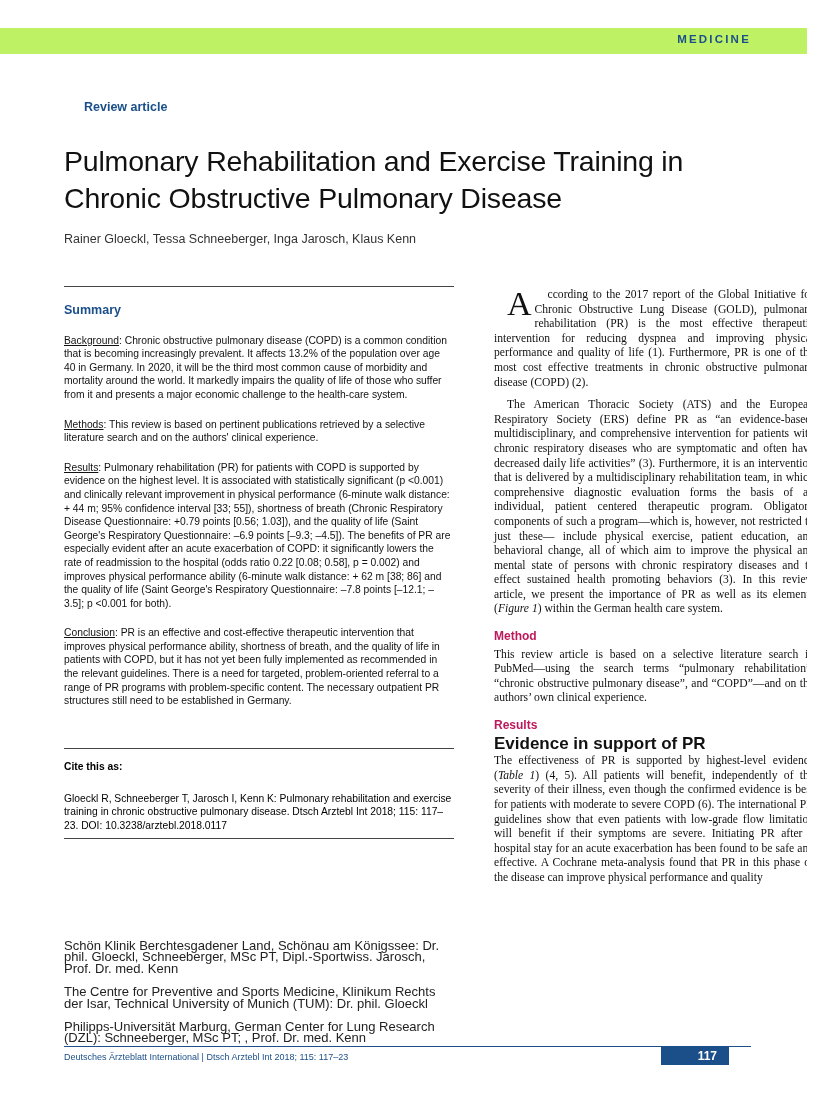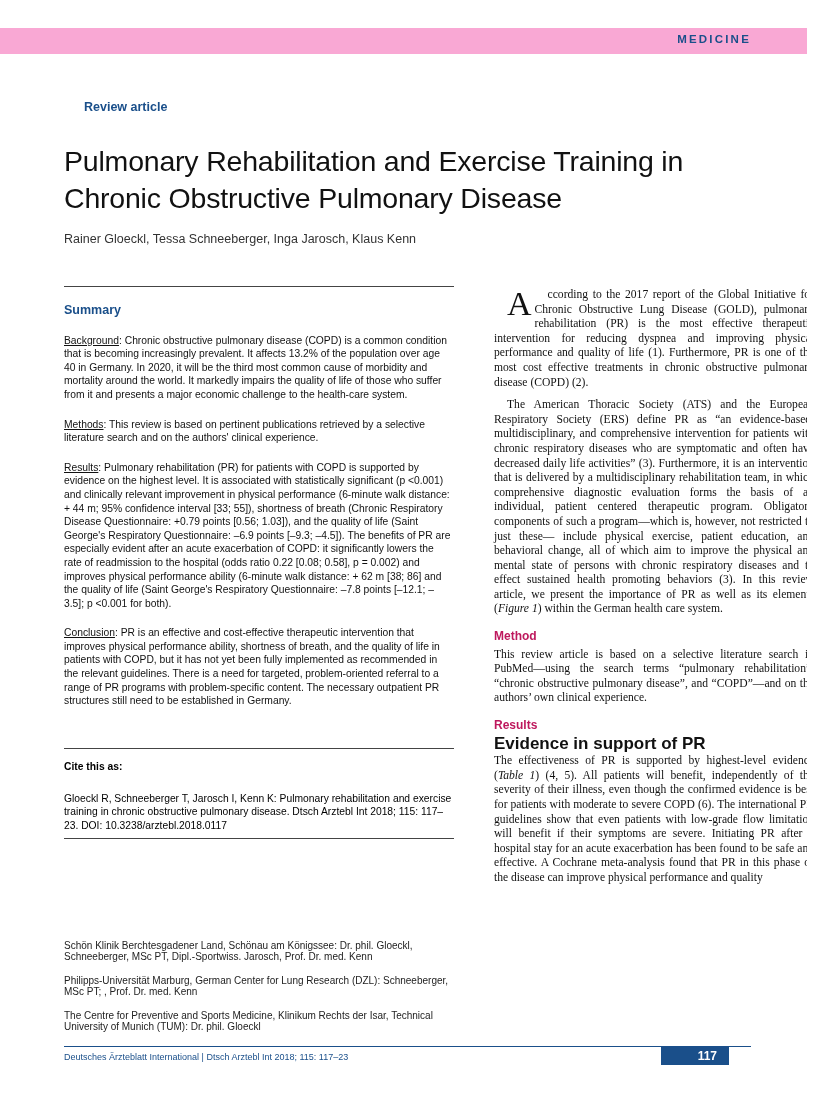--- a/index.html
+++ b/index.html
@@ -20,21 +20,21 @@
     width: 815px;
     height: 1102px;
     background: #ffffff;
     box-sizing: border-box;
   }
   
   .topband {
     position: absolute;
     left: 0; top: 28px;
     width: 815px; height: 26px;
-    background: #f9a8d4;
+    background: #bef264;
   }
   .topband .kicker {
     position: absolute;
     right: 64px;
     top: 5px;
     font-size: 11.5px;
     letter-spacing: 2.2px;
     color: #1a4f8a;
     font-weight: 600;
   }
@@ -129,21 +129,21 @@
     top: 838px;
     width: 390px;
     height: 1px;
     background: #444;
   }
   .affil {
     position: absolute;
     left: 0;
     top: 940px;
     width: 390px;
-    font-size: 10px;
+    font-size: 13px;
     line-height: 11.4px;
     color: #222;
   }
   .affil p {
     margin: 0 0 12px 0;
   }
   
   .colright {
     position: absolute;
     left: 430px;
@@ -261,22 +261,22 @@
 
     <div class="cite-box">
       <div class="cite-head">Cite this as:</div>
       <div>Gloeckl R, Schneeberger T, Jarosch I, Kenn K: Pulmonary rehabilitation and exercise training in chronic obstructive pulmonary disease. Dtsch Arztebl Int 2018; 115: 117–23. DOI: 10.3238/arztebl.2018.0117</div>
     </div>
 
     <div class="cite-rule2"></div>
 
     <div class="affil">
       <p>Schön Klinik Berchtesgadener Land, Schönau am Königssee: Dr. phil. Gloeckl, Schneeberger, MSc PT, Dipl.-Sportwiss. Jarosch, Prof. Dr. med. Kenn</p>
+      <p>The Centre for Preventive and Sports Medicine, Klinikum Rechts der Isar, Technical University of Munich (TUM): Dr. phil. Gloeckl</p>
       <p>Philipps-Universität Marburg, German Center for Lung Research (DZL): Schneeberger, MSc PT; , Prof. Dr. med. Kenn</p>
-      <p>The Centre for Preventive and Sports Medicine, Klinikum Rechts der Isar, Technical University of Munich (TUM): Dr. phil. Gloeckl</p>
     </div>
 
     <div class="colright">
       <p class="dropcap-para"><span class="dropcap">A</span><span>ccording to the 2017 report of the Global Initiative for Chronic Obstructive Lung Disease (GOLD), pulmonary rehabilitation (PR) is the most effective therapeutic intervention for reducing dyspnea and improving physical performance and quality of life (1). Furthermore, PR is one of the most cost effective treatments in chronic obstructive pulmonary disease (COPD) (2).</span></p>
 
       <p><span>The American Thoracic Society (ATS) and the European Respiratory Society (ERS) define PR as “an evidence-based, multidisciplinary, and comprehensive intervention for patients with chronic respiratory diseases who are symptomatic and often have decreased daily life activities” (3). Furthermore, it is an intervention that is delivered by a multidisciplinary rehabilitation team, in which comprehensive diagnostic evaluation forms the basis of an individual, patient centered therapeutic program. Obligatory components of such a program—which is, however, not restricted to just these— include physical exercise, patient education, and behavioral change, all of which aim to improve the physical and mental state of persons with chronic respiratory diseases and to effect sustained health promoting behaviors (3). In this review article, we present the importance of PR as well as its elements (</span><em>Figure 1</em><span>) within the German health care system.</span></p>
 
       <h3>Method</h3>
       <p class="noindent">This review article is based on a selective literature search in PubMed—using the search terms “pulmonary rehabilitation”, “chronic obstructive pulmonary disease”, and “COPD”—and on the authors’ own clinical experience.</p>
 

